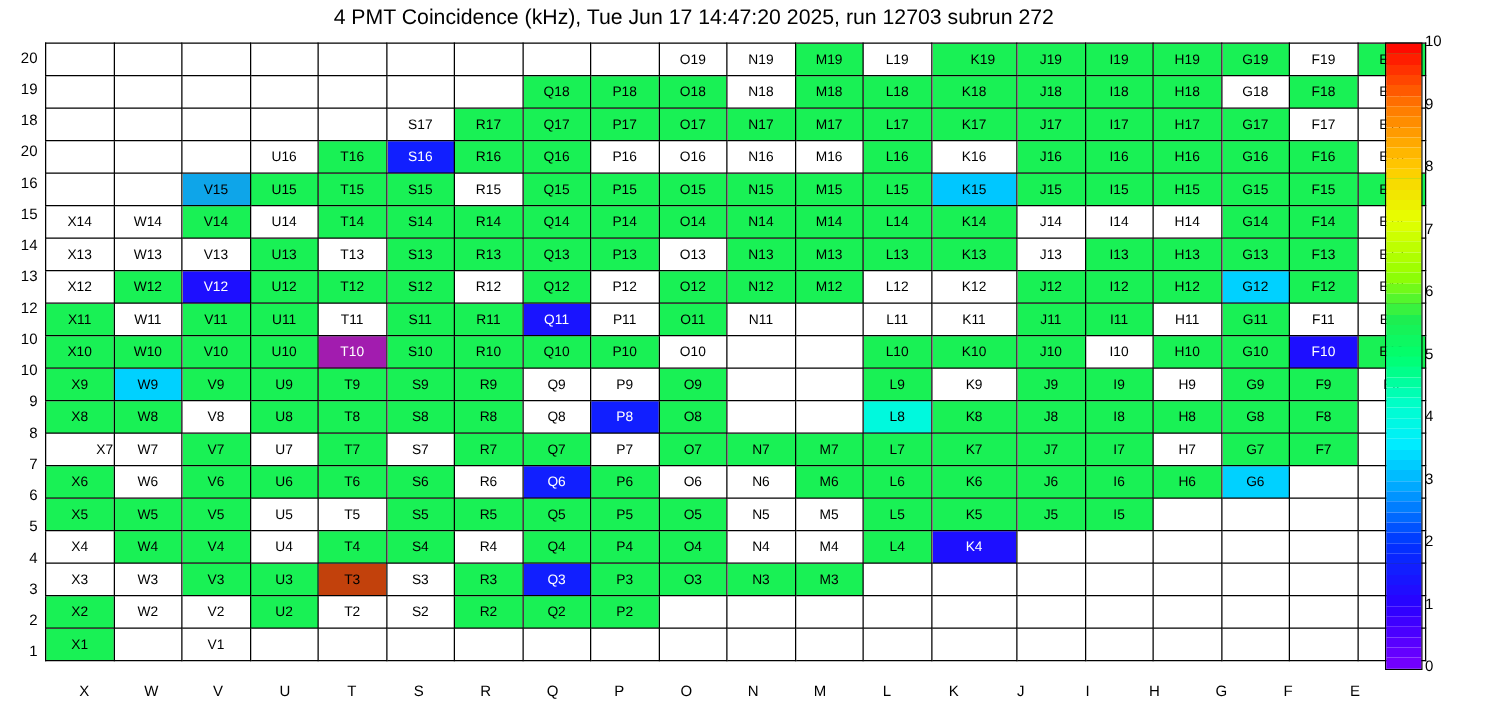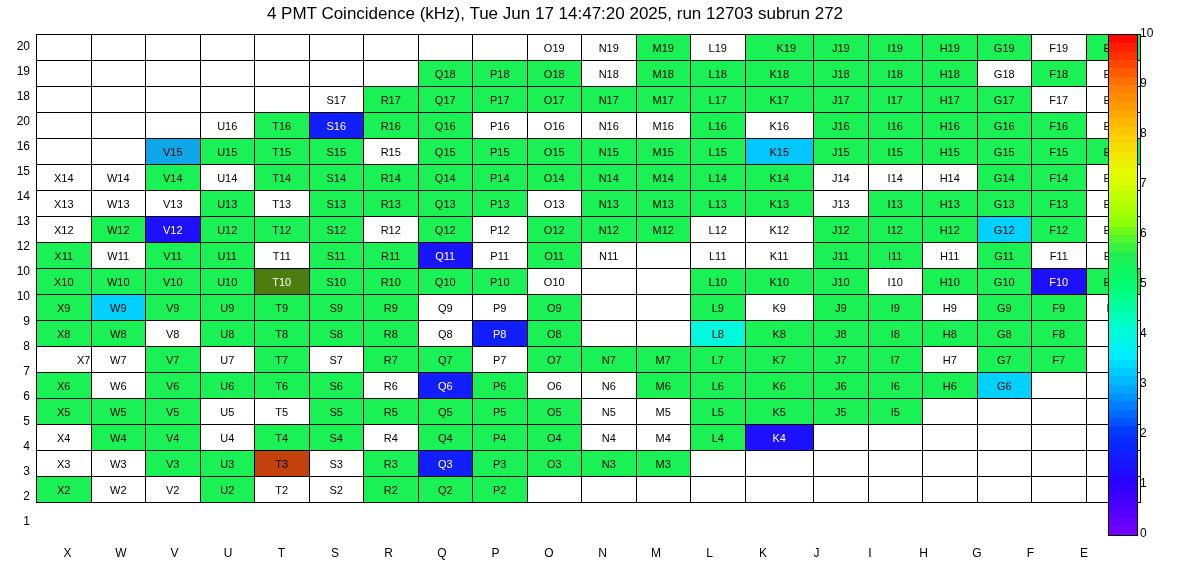--- a/index.html
+++ b/index.html
@@ -251,21 +251,21 @@
           <td style="background: rgb(255, 255, 255); color: rgb(0, 0, 0); width: 53.5px; height: 25px;">H11</td>
           <td style="background: rgb(25, 241, 85); color: rgb(0, 0, 0); width: 53.5px; height: 25px;">G11</td>
           <td style="background: rgb(255, 255, 255); color: rgb(0, 0, 0); width: 53.5px; height: 25px;">F11</td>
           <td style="background: rgb(255, 255, 255); color: rgb(0, 0, 0); width: 53.5px; height: 25px;">E11</td>
         </tr>
         <tr>
           <td style="background: rgb(25, 241, 85); color: rgb(0, 0, 0); width: 53.5px; height: 25px;">X10</td>
           <td style="background: rgb(25, 241, 85); color: rgb(0, 0, 0); width: 53.5px; height: 25px;">W10</td>
           <td style="background: rgb(25, 241, 85); color: rgb(0, 0, 0); width: 53.5px; height: 25px;">V10</td>
           <td style="background: rgb(25, 241, 85); color: rgb(0, 0, 0); width: 53.5px; height: 25px;">U10</td>
-          <td style="background: #4d7c0f; color: rgb(255, 255, 255); width: 53.5px; height: 25px;">T10</td>
+          <td style="background: #a21caf; color: rgb(255, 255, 255); width: 53.5px; height: 25px;">T10</td>
           <td style="background: rgb(25, 241, 85); color: rgb(0, 0, 0); width: 53.5px; height: 25px;">S10</td>
           <td style="background: rgb(25, 241, 85); color: rgb(0, 0, 0); width: 53.5px; height: 25px;">R10</td>
           <td style="background: rgb(25, 241, 85); color: rgb(0, 0, 0); width: 53.5px; height: 25px;">Q10</td>
           <td style="background: rgb(25, 241, 85); color: rgb(0, 0, 0); width: 53.5px; height: 25px;">P10</td>
           <td style="background: rgb(255, 255, 255); color: rgb(0, 0, 0); width: 53.5px; height: 25px;">O10</td>
           <td style="background: rgb(255, 255, 255); width: 53.5px; height: 25px;"></td>
           <td style="background: rgb(255, 255, 255); width: 53.5px; height: 25px;"></td>
           <td style="background: rgb(25, 241, 85); color: rgb(0, 0, 0); width: 53.5px; height: 25px;">L10</td>
           <td style="background: rgb(25, 241, 85); color: rgb(0, 0, 0); width: 53.5px; height: 25px;">K10</td>
           <td style="background: rgb(25, 241, 85); color: rgb(0, 0, 0); width: 53.5px; height: 25px;">J10</td>
@@ -432,20 +432,42 @@
         <tr>
           <td style="background: rgb(25, 241, 85); color: rgb(0, 0, 0); width: 53.5px; height: 25px;">X2</td>
           <td style="background: rgb(255, 255, 255); color: rgb(0, 0, 0); width: 53.5px; height: 25px;">W2</td>
           <td style="background: rgb(255, 255, 255); color: rgb(0, 0, 0); width: 53.5px; height: 25px;">V2</td>
           <td style="background: rgb(25, 241, 85); color: rgb(0, 0, 0); width: 53.5px; height: 25px;">U2</td>
           <td style="background: rgb(255, 255, 255); color: rgb(0, 0, 0); width: 53.5px; height: 25px;">T2</td>
           <td style="background: rgb(255, 255, 255); color: rgb(0, 0, 0); width: 53.5px; height: 25px;">S2</td>
           <td style="background: rgb(25, 241, 85); color: rgb(0, 0, 0); width: 53.5px; height: 25px;">R2</td>
           <td style="background: rgb(25, 241, 85); color: rgb(0, 0, 0); width: 53.5px; height: 25px;">Q2</td>
           <td style="background: rgb(25, 241, 85); color: rgb(0, 0, 0); width: 53.5px; height: 25px;">P2</td>
+          <td style="background: rgb(255, 255, 255); width: 53.5px; height: 25px;"></td>
+          <td style="background: rgb(255, 255, 255); width: 53.5px; height: 25px;"></td>
+          <td style="background: rgb(255, 255, 255); width: 53.5px; height: 25px;"></td>
+          <td style="background: rgb(255, 255, 255); width: 53.5px; height: 25px;"></td>
+          <td style="background: rgb(255, 255, 255); width: 53.5px; height: 25px;"></td>
+          <td style="background: rgb(255, 255, 255); width: 53.5px; height: 25px;"></td>
+          <td style="background: rgb(255, 255, 255); width: 53.5px; height: 25px;"></td>
+          <td style="background: rgb(255, 255, 255); width: 53.5px; height: 25px;"></td>
+          <td style="background: rgb(255, 255, 255); width: 53.5px; height: 25px;"></td>
+          <td style="background: rgb(255, 255, 255); width: 53.5px; height: 25px;"></td>
+          <td style="background: rgb(255, 255, 255); width: 53.5px; height: 25px;"></td>
+        </tr>
+        <tr>
+          <td style="background: rgb(25, 241, 85); color: rgb(0, 0, 0); width: 53.5px; height: 25px;">X1</td>
+          <td style="background: rgb(255, 255, 255); width: 53.5px; height: 25px;"></td>
+          <td style="background: rgb(255, 255, 255); color: rgb(0, 0, 0); width: 53.5px; height: 25px;">V1</td>
+          <td style="background: rgb(255, 255, 255); width: 53.5px; height: 25px;"></td>
+          <td style="background: rgb(255, 255, 255); width: 53.5px; height: 25px;"></td>
+          <td style="background: rgb(255, 255, 255); width: 53.5px; height: 25px;"></td>
+          <td style="background: rgb(255, 255, 255); width: 53.5px; height: 25px;"></td>
+          <td style="background: rgb(255, 255, 255); width: 53.5px; height: 25px;"></td>
+          <td style="background: rgb(255, 255, 255); width: 53.5px; height: 25px;"></td>
           <td style="background: rgb(255, 255, 255); width: 53.5px; height: 25px;"></td>
           <td style="background: rgb(255, 255, 255); width: 53.5px; height: 25px;"></td>
           <td style="background: rgb(255, 255, 255); width: 53.5px; height: 25px;"></td>
           <td style="background: rgb(255, 255, 255); width: 53.5px; height: 25px;"></td>
           <td style="background: rgb(255, 255, 255); width: 53.5px; height: 25px;"></td>
           <td style="background: rgb(255, 255, 255); width: 53.5px; height: 25px;"></td>
           <td style="background: rgb(255, 255, 255); width: 53.5px; height: 25px;"></td>
           <td style="background: rgb(255, 255, 255); width: 53.5px; height: 25px;"></td>
           <td style="background: rgb(255, 255, 255); width: 53.5px; height: 25px;"></td>
           <td style="background: rgb(255, 255, 255); width: 53.5px; height: 25px;"></td>

